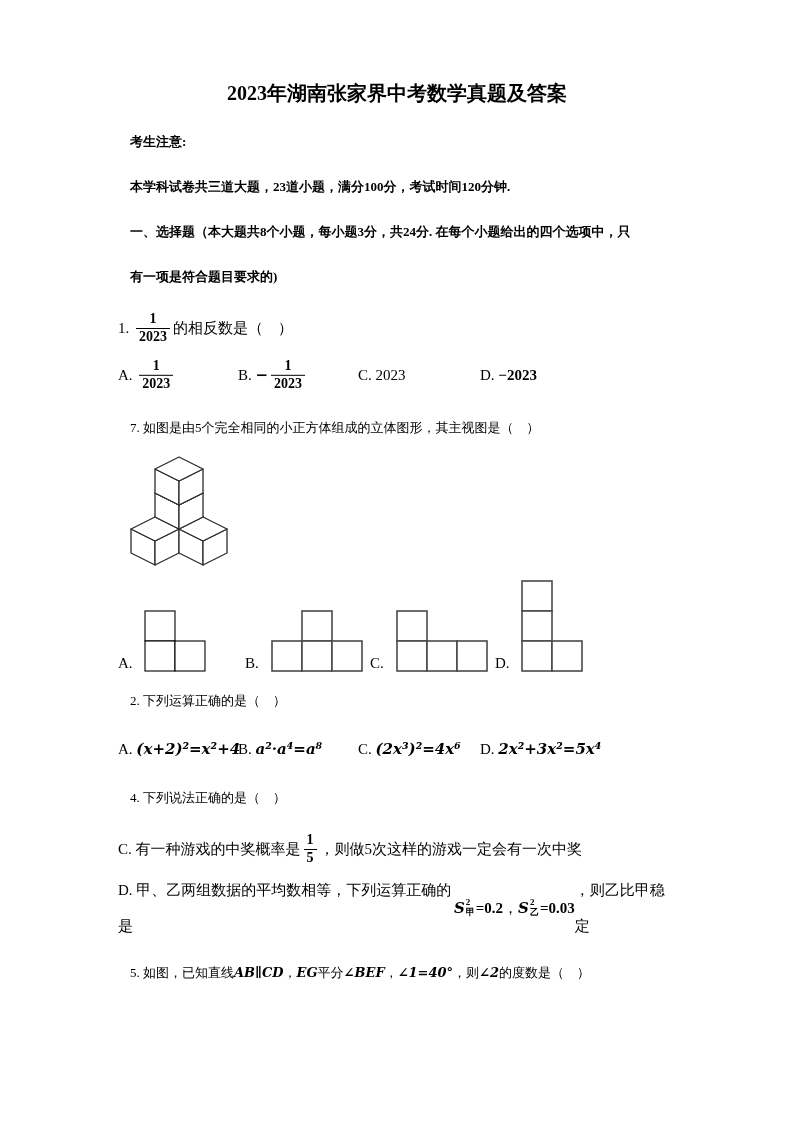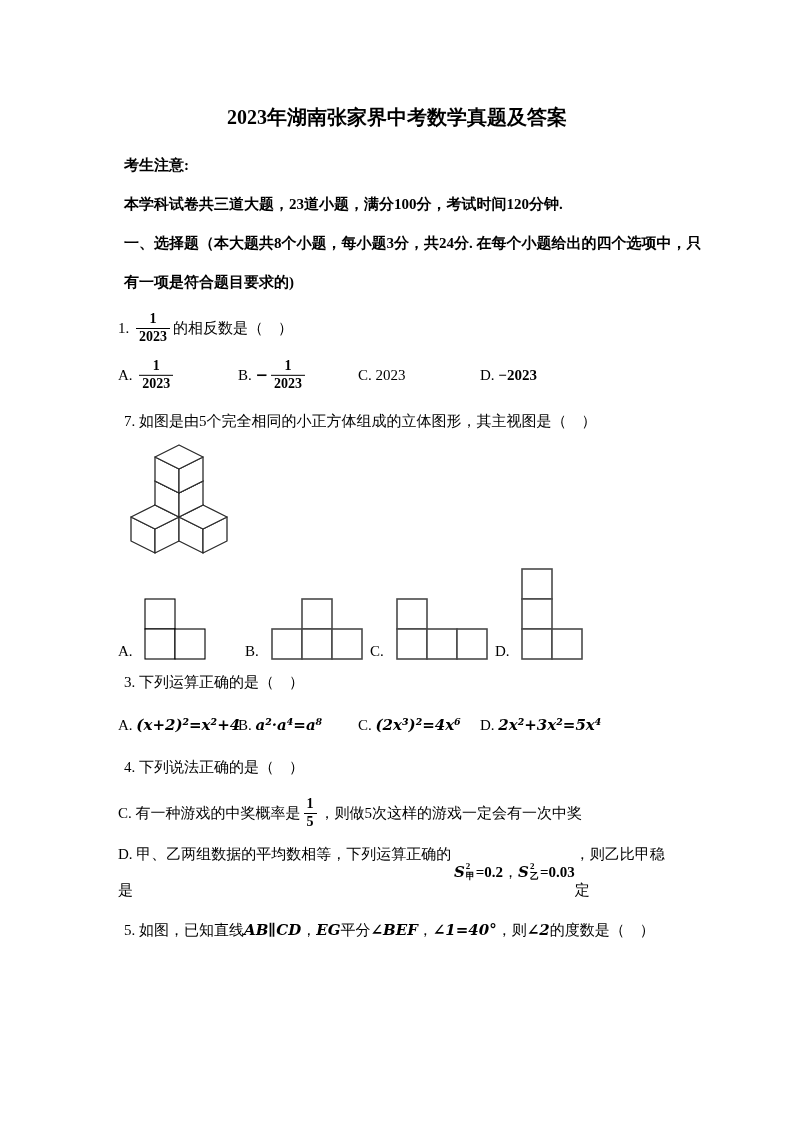--- a/index.html
+++ b/index.html
@@ -1,22 +1,22 @@
 <!DOCTYPE html>
 <html><head>
 <meta charset="utf-8">
 <style>
   html,body{margin:0;padding:0;background:#e8e8e8;}
   .page{
     width:794px;height:1123px;margin:0 auto;background:#ffffff;
     font-family:"Liberation Serif","DejaVu Serif",serif;color:#000;
     padding:0 118px;box-sizing:border-box;overflow:hidden;position:relative;
   }
-  .title{font-size:20px;font-weight:bold;text-align:center;padding-top:104px;margin:0 0 18px 0;}
-  .line{font-size:15px;line-height:33px;margin:6px;white-space:pre-wrap;}
+  .title{font-size:20px;font-weight:bold;text-align:center;padding-top:80px;margin:0 0 18px 0;}
+  .line{font-size:13px;line-height:33px;margin:12px;white-space:pre-wrap;}
   .bold{font-weight:bold;}
   .nowrap{white-space:nowrap;}
   .math{font-family:"DejaVu Serif","Liberation Serif",serif;font-weight:bold;font-style:italic;white-space:pre;}
   .frac{display:inline-flex;flex-direction:column;align-items:center;vertical-align:middle;
         font-weight:bold;line-height:1.05;margin:0 3px;font-size:14px;}
   .frac .num{display:block;padding:0 3px 1px 3px;}
   .frac .den{display:block;border-top:1.5px solid #000;padding:1px 3px 0 3px;}
   .qfrac-line{display:flex;align-items:center;font-size:15px;height:46px;white-space:pre-wrap;}
   .optrow{position:relative;font-size:15px;}
   .opt{position:absolute;top:50%;transform:translateY(-50%);display:inline-flex;align-items:center;white-space:pre;}
@@ -143,21 +143,21 @@
         <g fill="#ffffff" stroke="#4a4a4a" stroke-width="1.6">
           <rect x="1" y="1" width="30" height="30"></rect>
           <rect x="1" y="31" width="30" height="30"></rect>
           <rect x="1" y="61" width="30" height="30"></rect>
           <rect x="31" y="61" width="30" height="30"></rect>
         </g>
       </svg>
     </span>
   </div>
 
-  <p class="line">3. 下列运算正确的是（    ）</p>
+  <p class="line">2. 下列运算正确的是（    ）</p>
   <div class="optrow" style="height:40px;">
     <span class="opt" style="left:0;">
       <span>A. </span>
       <span class="math">(x+2)²=x²+4</span>
     </span>
     <span class="opt" style="left:120px;">
       <span>B. </span>
       <span class="math">a²·a⁴=a⁸</span>
     </span>
     <span class="opt" style="left:240px;">

